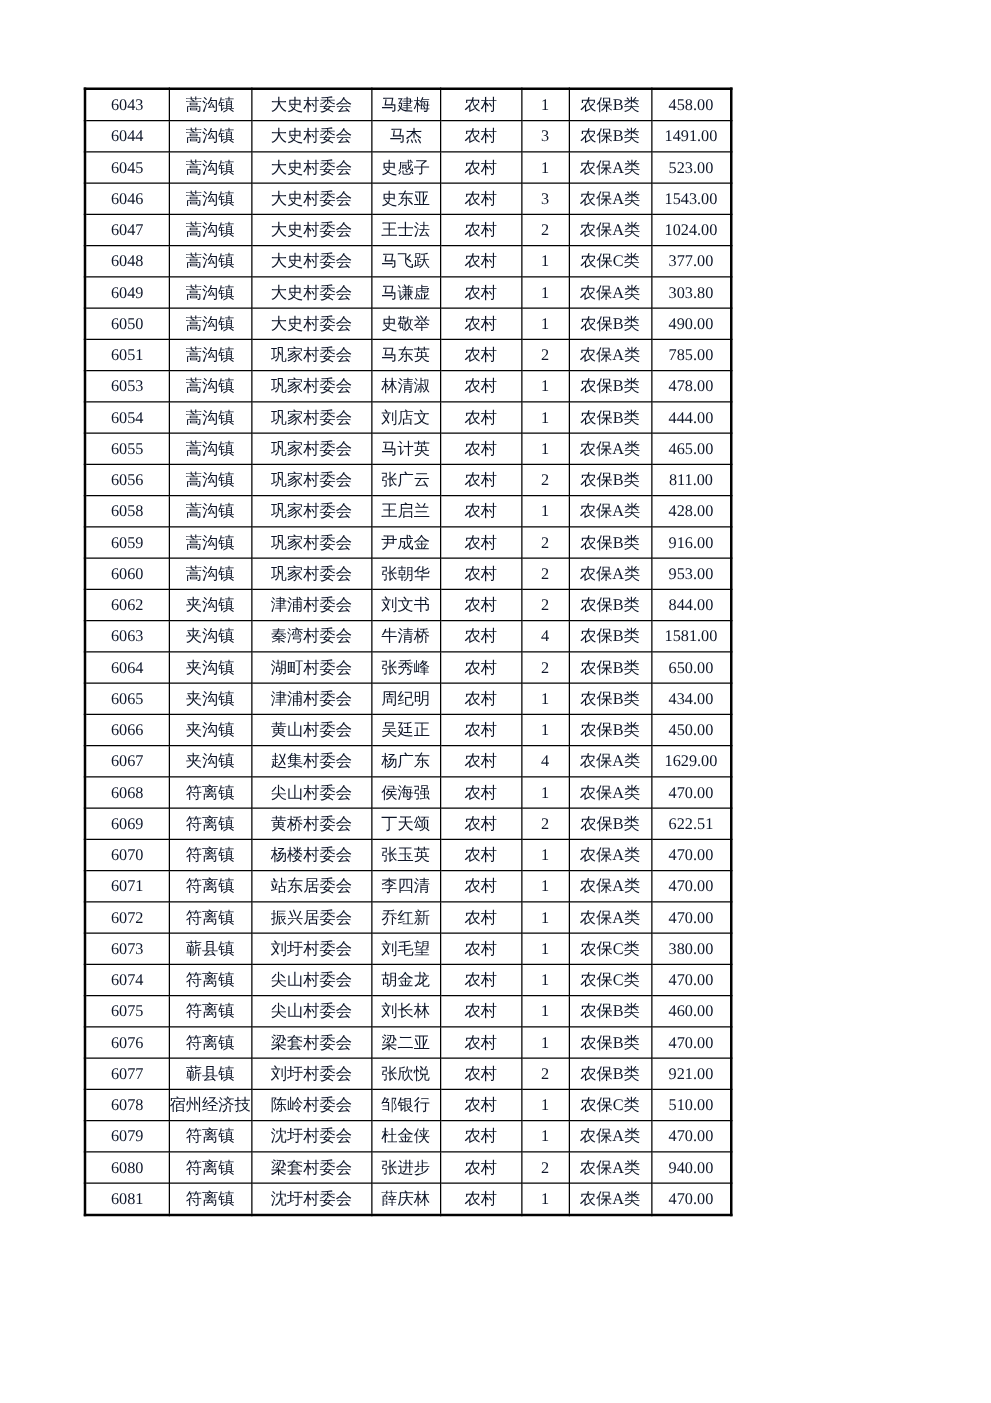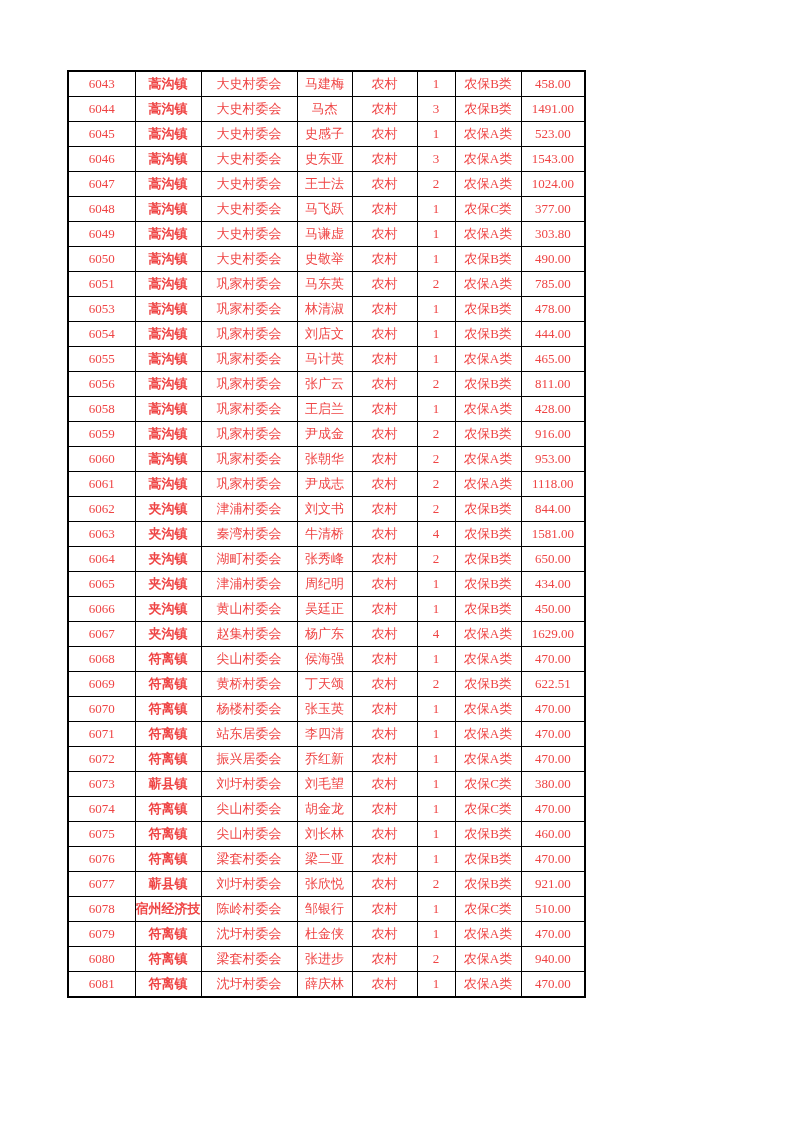--- a/index.html
+++ b/index.html
@@ -16,36 +16,35 @@
   }
   table.data-table {
     position: absolute;
     left: 67px;
     top: 70px;
     border-collapse: collapse;
     table-layout: fixed;
     border: 2px solid #000000;
     font-family: "Liberation Serif", "DejaVu Serif", serif;
     font-size: 13px;
-    color: #ef4444;
+    color: #0f172a;
   }
   table.data-table td {
     border: 1px solid #000000;
     height: 24px;
     padding: 0;
     text-align: center;
     vertical-align: middle;
     overflow: hidden;
     white-space: nowrap;
     line-height: 24px;
   }
   td.col-town {
     text-align: left;
     padding-left: 2px;
-    font-weight: bold;
   }
   td.col-id      { }
   td.col-village { }
   td.col-name    { }
   td.col-type    { }
   td.col-count   { }
   td.col-category{ }
   td.col-amount  { }
 </style>
 </head>
@@ -218,30 +217,20 @@
           <td class="col-id">6060</td>
           <td class="col-town">蒿沟镇</td>
           <td class="col-village">巩家村委会</td>
           <td class="col-name">张朝华</td>
           <td class="col-type">农村</td>
           <td class="col-count">2</td>
           <td class="col-category">农保A类</td>
           <td class="col-amount">953.00</td>
         </tr>
         <tr>
-          <td class="col-id">6061</td>
-          <td class="col-town">蒿沟镇</td>
-          <td class="col-village">巩家村委会</td>
-          <td class="col-name">尹成志</td>
-          <td class="col-type">农村</td>
-          <td class="col-count">2</td>
-          <td class="col-category">农保A类</td>
-          <td class="col-amount">1118.00</td>
-        </tr>
-        <tr>
           <td class="col-id">6062</td>
           <td class="col-town">夹沟镇</td>
           <td class="col-village">津浦村委会</td>
           <td class="col-name">刘文书</td>
           <td class="col-type">农村</td>
           <td class="col-count">2</td>
           <td class="col-category">农保B类</td>
           <td class="col-amount">844.00</td>
         </tr>
         <tr>

